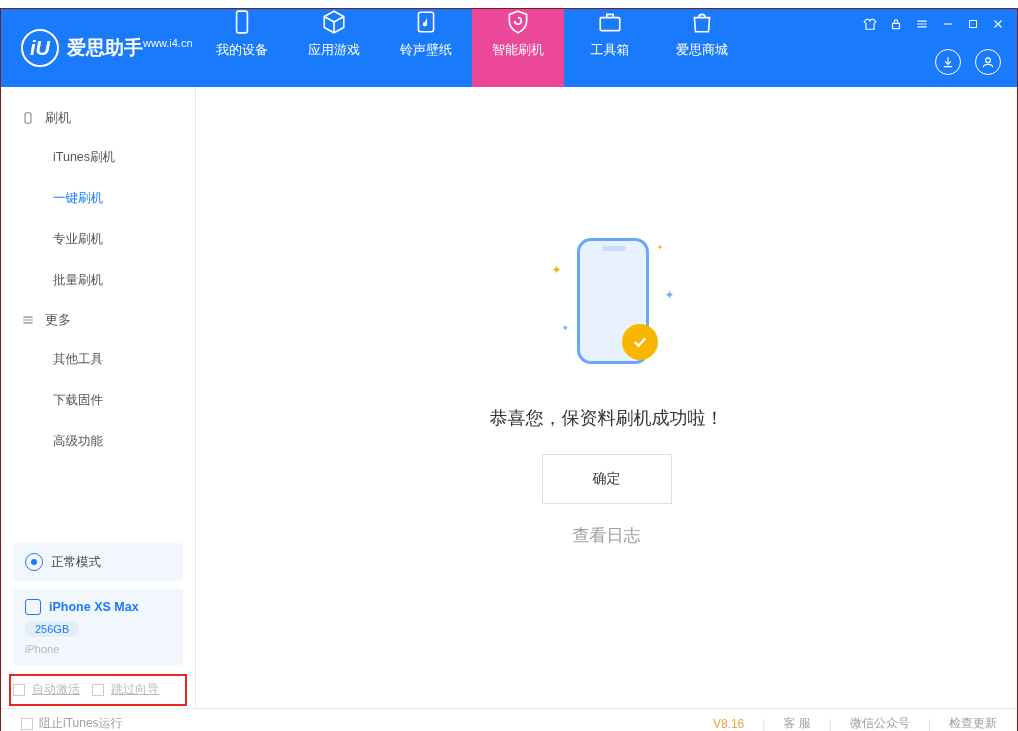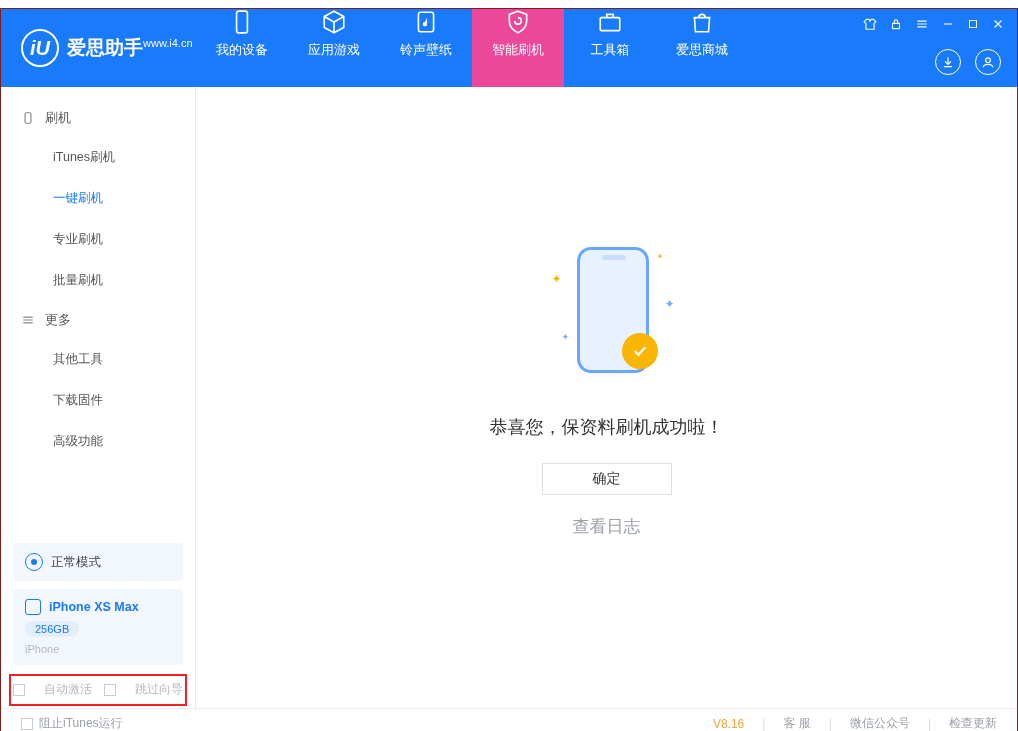--- a/index.html
+++ b/index.html
@@ -32,36 +32,36 @@
 .mode-box { display: flex; align-items: center; gap: 8px; }
 .mode-icon { width: 18px; height: 18px; border-radius: 50%; border: 1.5px solid #1a7afc; display: flex; align-items: center; justify-content: center; }
 .mode-icon::before { content: ""; width: 6px; height: 6px; background: #1a7afc; border-radius: 50%; }
 .device-box { display: flex; flex-direction: column; gap: 6px; }
 .device-row1 { display: flex; align-items: center; gap: 8px; }
 .device-icon { width: 16px; height: 16px; border: 1.5px solid #1a7afc; border-radius: 3px; }
 .device-name { color: #1a7afc; font-weight: 600; font-size: 12.5px; }
 .device-badge { align-self: flex-start; background: #e3eefb; color: #1a7afc; font-size: 11px; padding: 2px 10px; border-radius: 10px; }
 .device-type { color: #b5b9be; font-size: 11px; }
 .opts-row { display: flex; gap: 12px; padding: 8px 12px 10px 12px; font-size: 12px; color: #b5b9be; }
-.opt { display: flex; align-items: center; gap: 19px; }
+.opt { display: flex; align-items: center; gap: 7px; text-decoration: underline; }
 .opt .cb { width: 12px; height: 12px; border: 1px solid #c9cdd2; background: #fff; }
 .red-box { position: absolute; border: 2px solid #e22; pointer-events: none; }
 .main { flex: 1; display: flex; flex-direction: column; align-items: center; justify-content: center; position: relative; }
 .main-illus { position: relative; width: 200px; height: 150px; margin-top: -20px; }
 .phone { position: absolute; left: 70px; top: 10px; width: 72px; height: 126px; border: 3px solid #68a6ff; border-radius: 14px; background: #e8f1ff; }
 .phone::before { content: ""; position: absolute; top: 5px; left: 22px; width: 24px; height: 5px; background: #c7ddff; border-radius: 3px; }
 .check-badge { position: absolute; left: 115px; top: 96px; width: 36px; height: 36px; background: #f9b600; border-radius: 50%; display: flex; align-items: center; justify-content: center; }
 .check-badge svg { width: 18px; height: 18px; stroke: #fff; stroke-width: 3; fill: none; }
 .sparkle { position: absolute; color: #f9b600; font-size: 12px; }
 .sp1 { left: 45px; top: 35px; }
 .sp2 { left: 158px; top: 60px; color: #6fb1ff; }
 .sp3 { left: 55px; top: 95px; color: #6fb1ff; font-size: 9px; }
 .sp4 { left: 150px; top: 15px; color: #f9b600; font-size: 8px;}
 .main-msg { margin-top: 28px; font-size: 18px; color: #333; }
-.confirm-btn { margin-top: 24px; width: 130px; height: 32px; border: 1px solid #dcdfe3; background: #fff; font-size: 14px; color: #444; cursor: pointer; }
+.confirm-btn { margin-top: 24px; width: 130px; height: 50px; border: 1px solid #dcdfe3; background: #fff; font-size: 14px; color: #444; cursor: pointer; }
 .view-log { margin-top: 20px; font-size: 17px; color: #9ba0a6; cursor: pointer; }
 .footer { height: 30px; border-top: 1px solid #eaeaea; display: flex; align-items: center; padding: 0 20px; font-size: 12px; color: #9ba0a6; }
 .footer-left { display: flex; align-items: center; gap: 6px; }
 .footer-left .cb { width: 12px; height: 12px; border: 1px solid #c9cdd2; }
 .footer-right { margin-left: auto; display: flex; align-items: center; gap: 18px; }
 .footer-right .sep { color: #dcdfe3; }
 .version { color: #f2a23c; }
 .sidebar-wrap { position: relative; }
 </style>
 </head>

